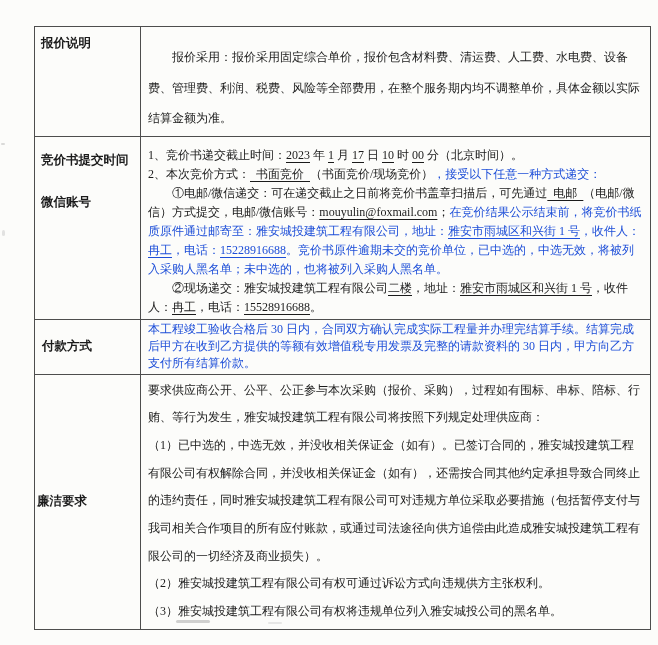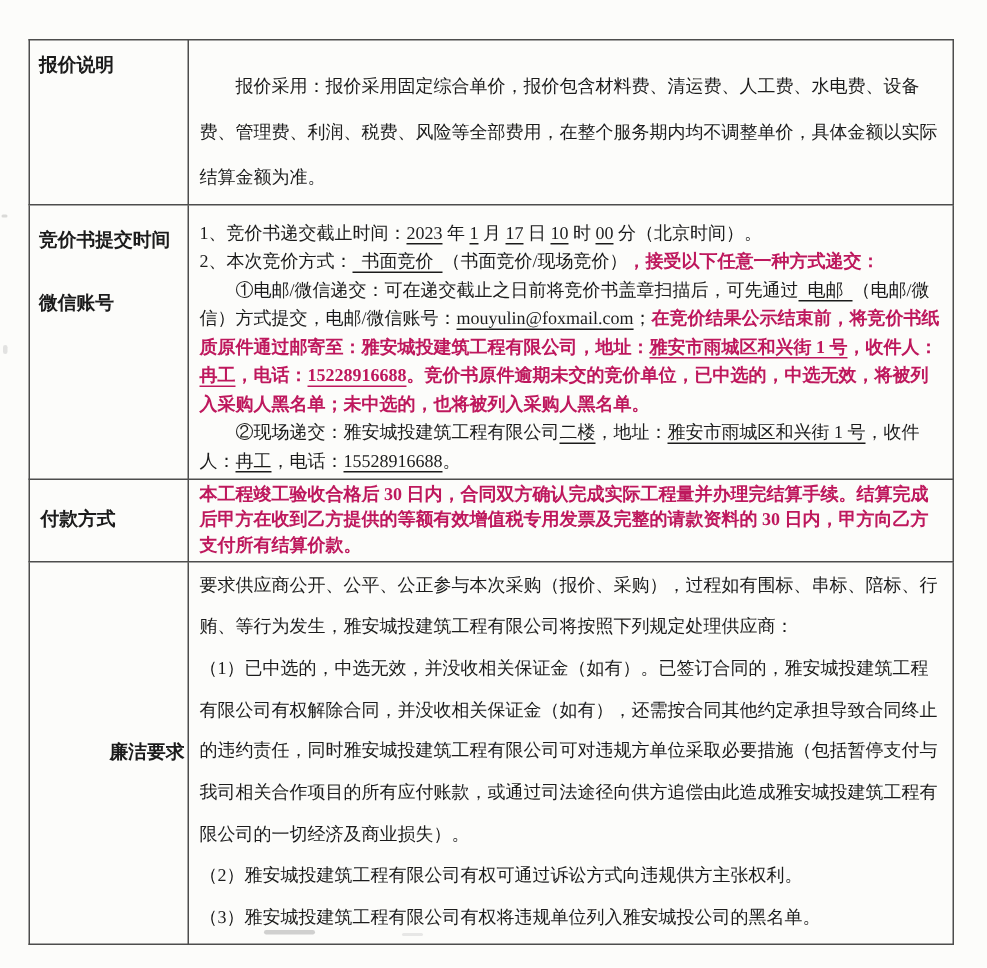--- a/index.html
+++ b/index.html
@@ -3,45 +3,45 @@
 <meta charset="utf-8">
 <style>
   html,body{margin:0;padding:0}
   body{width:658px;height:645px;background:#ffffff}
   .page{
     position:relative;width:658px;height:645px;overflow:hidden;
     background:#fcfcfa;color:#1b1b1b;
     font-family:"Liberation Serif","DejaVu Serif",serif;
   }
   table.doc{
-    position:absolute;left:19px;top:26px;width:617px;
+    position:absolute;left:34px;top:26px;width:617px;
     border-collapse:collapse;table-layout:fixed;
   }
   .doc td{border:1px solid #4d4d4d;vertical-align:top;overflow:hidden}
   .lbl{width:97px;font-weight:bold;font-size:12.5px;padding:2px 2px 2px 6px}
   tr.r0{height:92px}
   tr.r1{height:172px}
   tr.r2{height:53px}
   tr.r3{height:255px}
   tr.r0 .lbl{line-height:22px;padding-top:5px}
   tr.r1 .lbl{line-height:42px;white-space:pre-line;padding-top:2px}
   tr.r2 .lbl{vertical-align:middle;padding-left:7px}
-  tr.r3 .lbl{vertical-align:middle;text-align:right;padding-left:2px}
+  tr.r3 .lbl{vertical-align:middle;text-align:left;padding-left:2px}
   .cnt{font-size:12px;padding:2px 6px 2px 7px}
   .cnt p{margin:0}
   tr.r0 .cnt{padding-top:15px}
   tr.r0 .cnt p{line-height:30.5px}
   tr.r1 .cnt{padding-top:9px}
   tr.r1 .cnt p{line-height:19px}
   tr.r2 .cnt{padding-top:1px}
   tr.r2 .cnt p{line-height:17px;font-weight:bold;color:#111}
   tr.r3 .cnt{padding-top:2px}
   tr.r3 .cnt p{line-height:27.7px}
   .indent{text-indent:2em}
-  .b{font-weight:bold;color:#be185d}
+  .b{font-weight:normal;color:#1d4ed8}
   .u{text-decoration:underline;text-underline-offset:3px}
   .art{position:absolute;background:#8a8a8a;border-radius:2px}
   .a1{left:176px;top:620px;width:34px;height:3px;opacity:.38}
   .a2{left:1px;top:143px;width:4px;height:2px;opacity:.3}
   .a3{left:2px;top:230px;width:3px;height:6px;opacity:.22}
   .a4{left:268px;top:622px;width:14px;height:2px;opacity:.18}
 </style>
 </head>
 <body>
 

